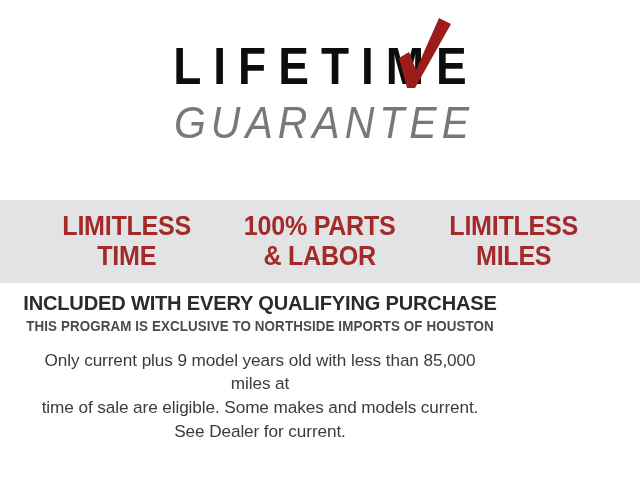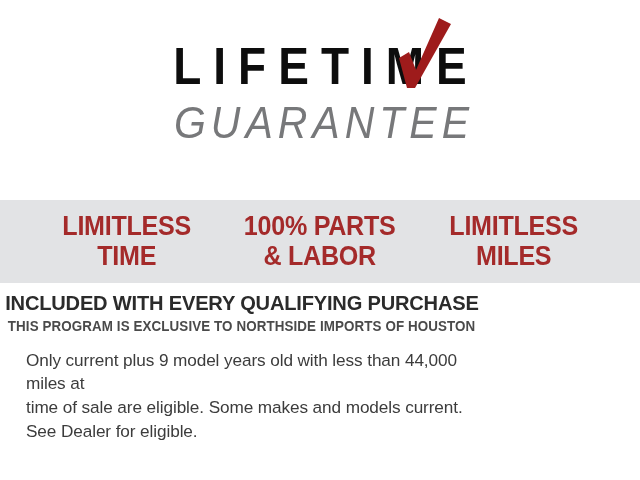--- a/index.html
+++ b/index.html
@@ -96,20 +96,21 @@
     transform: scaleX(0.93);
   }
   .band-item .l2 { display: block; }
 
   
   .copy-block {
     position: absolute;
     top: 292px;
     left: 0;
     width: 520px;
+    text-align: center;
   }
   .headline-main {
     font-family: "Liberation Sans", sans-serif;
     font-weight: bold;
     font-size: 20.5px;
     color: #2b2b2b;
     letter-spacing: -0.2px;
     line-height: 1.1;
     transform: scaleX(0.98);
   }
@@ -162,19 +163,19 @@
     <div class="band-item">
       <span class="l1">LIMITLESS</span>
       <span class="l2">MILES</span>
     </div>
   </div>
 
   <div class="copy-block">
     <div class="headline-main">INCLUDED WITH EVERY QUALIFYING PURCHASE</div>
     <div class="headline-sub">THIS PROGRAM IS EXCLUSIVE TO NORTHSIDE IMPORTS OF HOUSTON</div>
     <div class="fine-print">
-      <span class="fp-line">Only current plus 9 model years old with less than 44,000 miles at</span>
+      <span class="fp-line">Only current plus 9 model years old with less than 85,000 miles at</span>
       <span class="fp-line">time of sale are eligible. Some makes and models current.</span>
-      <span class="fp-line">See Dealer for eligible.</span>
+      <span class="fp-line">See Dealer for current.</span>
     </div>
   </div>
 
 </div>
 
 </body></html>

